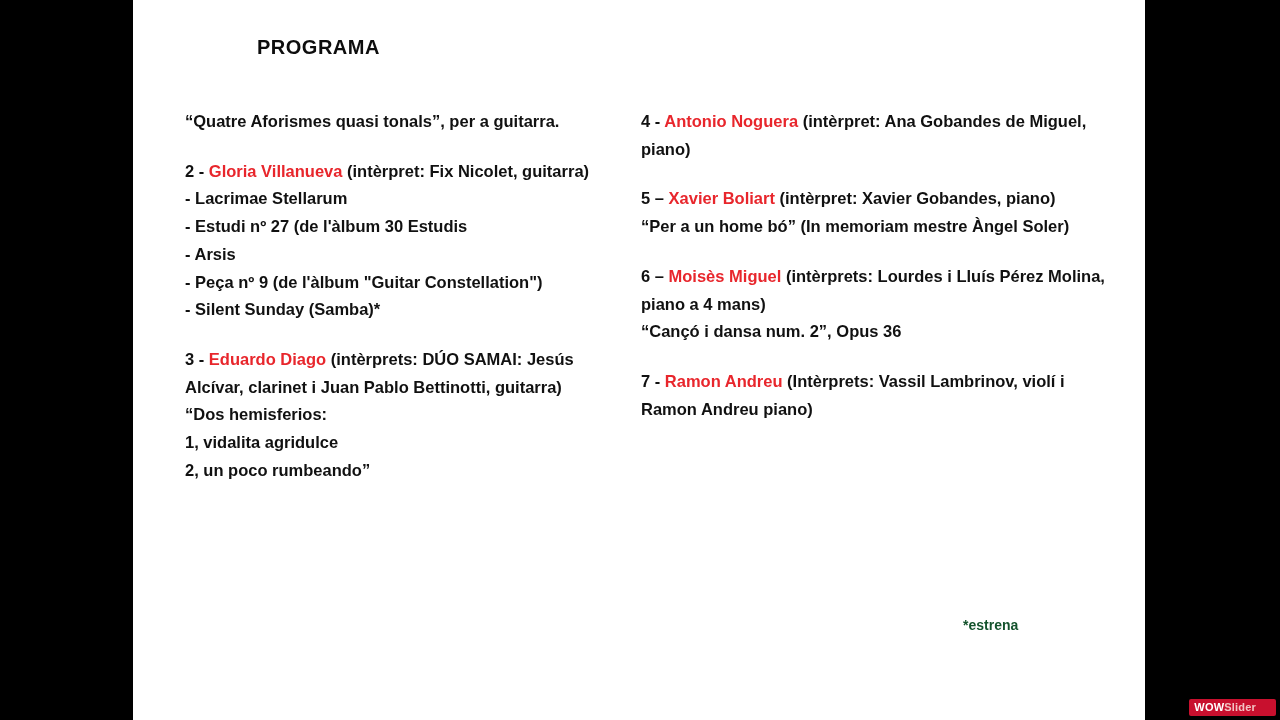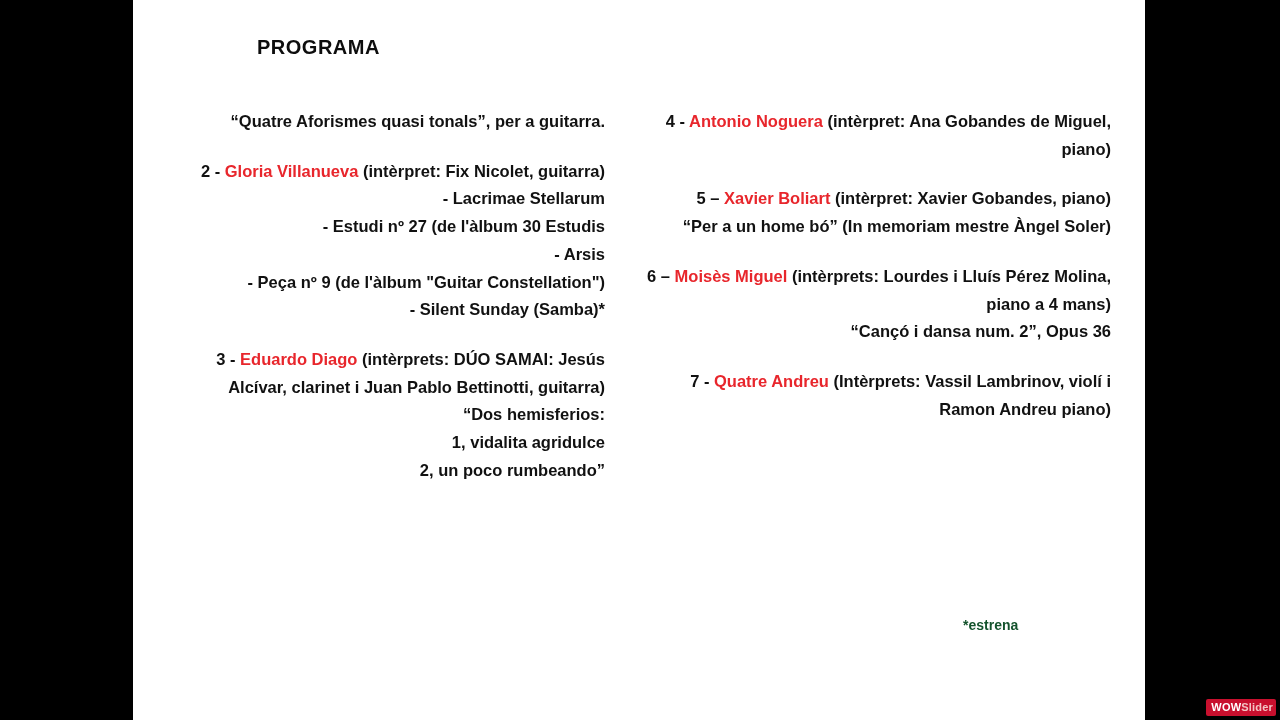--- a/index.html
+++ b/index.html
@@ -27,21 +27,20 @@
   .side-bar.left { left: 0; }
   .side-bar.right { right: 0; width: 135px; }
 
   #slide {
     position: absolute;
     left: 133px;
     top: 0;
     width: 1012px;
     height: 720px;
     background: #ffffff;
-    text-align: right;
   }
 
   #program-title {
     position: absolute;
     left: 124px;
     top: 36px;
     font-size: 20px;
     font-weight: bold;
     color: #0d0d0d;
     letter-spacing: 0.5px;
@@ -87,21 +86,21 @@
   }
 
   #wow-badge {
     position: absolute;
     right: 4px;
     bottom: 4px;
     background: #c8102e;
     color: #ffffff;
     font-size: 11px;
     font-weight: bold;
-    padding: 2px 3px 3px 5px;
+    padding: 2px 20px 3px 5px;
     border-radius: 2px;
     letter-spacing: 0.2px;
     font-family: "Liberation Sans", sans-serif;
   }
   #wow-badge .wow { color: #ffffff; }
   #wow-badge .slider { color: #f2c4c4; }
 </style>
 </head>
 <body>
 
@@ -139,21 +138,21 @@
         </div>
         <div class="entry">
           <div class="headline"><span>5 – </span><span class="composer">Xavier Boliart</span><span> (intèrpret: Xavier Gobandes, piano)</span></div>
           <div class="line">“Per a un home bó” (In memoriam mestre Àngel Soler)</div>
         </div>
         <div class="entry">
           <div class="headline"><span>6 – </span><span class="composer">Moisès Miguel</span><span> (intèrprets: Lourdes i Lluís Pérez Molina, piano a 4 mans)</span></div>
           <div class="line">“Cançó i dansa num. 2”, Opus 36</div>
         </div>
         <div class="entry">
-          <div class="headline"><span>7 - </span><span class="composer">Quatre Andreu</span><span> (Intèrprets: Vassil Lambrinov, violí i Ramon Andreu piano)</span></div>
+          <div class="headline"><span>7 - </span><span class="composer">Ramon Andreu</span><span> (Intèrprets: Vassil Lambrinov, violí i Ramon Andreu piano)</span></div>
         </div>
       </div>
 
     <div id="estrena-note">*estrena</div>
 
   </div>
 
   <div id="wow-badge">
     <span class="wow">WOW</span><span class="slider">Slider</span>
   </div>

